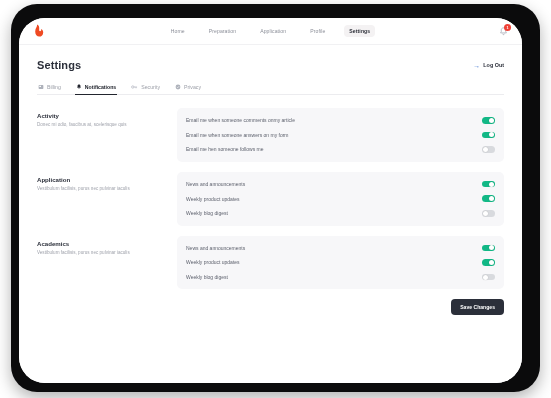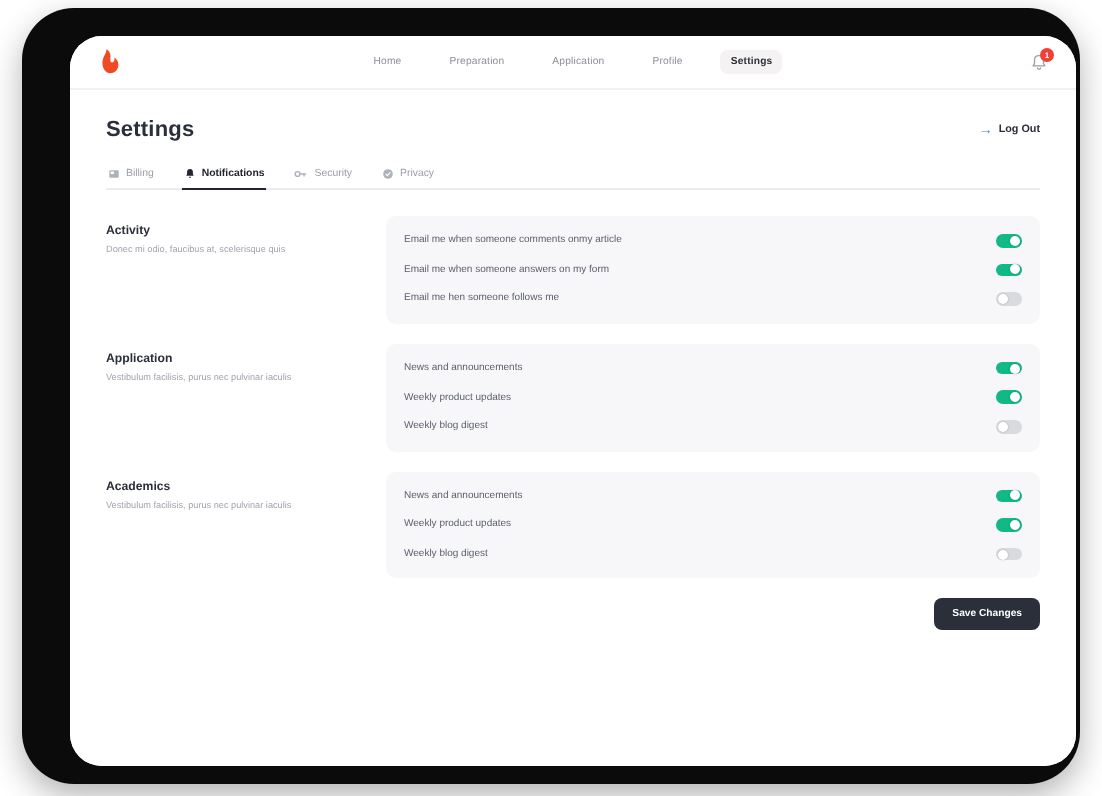--- a/index.html
+++ b/index.html
@@ -18,26 +18,26 @@
     left: 11px;
     top: 4px;
     width: 529px;
     height: 388px;
     background: #0b0b0c;
     border-radius: 26px;
     box-shadow: 0 6px 16px rgba(0,0,0,0.30);
   }
   #device-screen {
     position: absolute;
-    left: 24px;
+    left: 8px;
     top: 14px;
     width: 503px;
     height: 365px;
     background: #ffffff;
-    border-radius: 16px;
+    border-radius: 26px;
     overflow: hidden;
   }
 
   
   #topbar {
     position: relative;
     height: 27px;
     background: #ffffff;
     display: flex;
     align-items: center;

